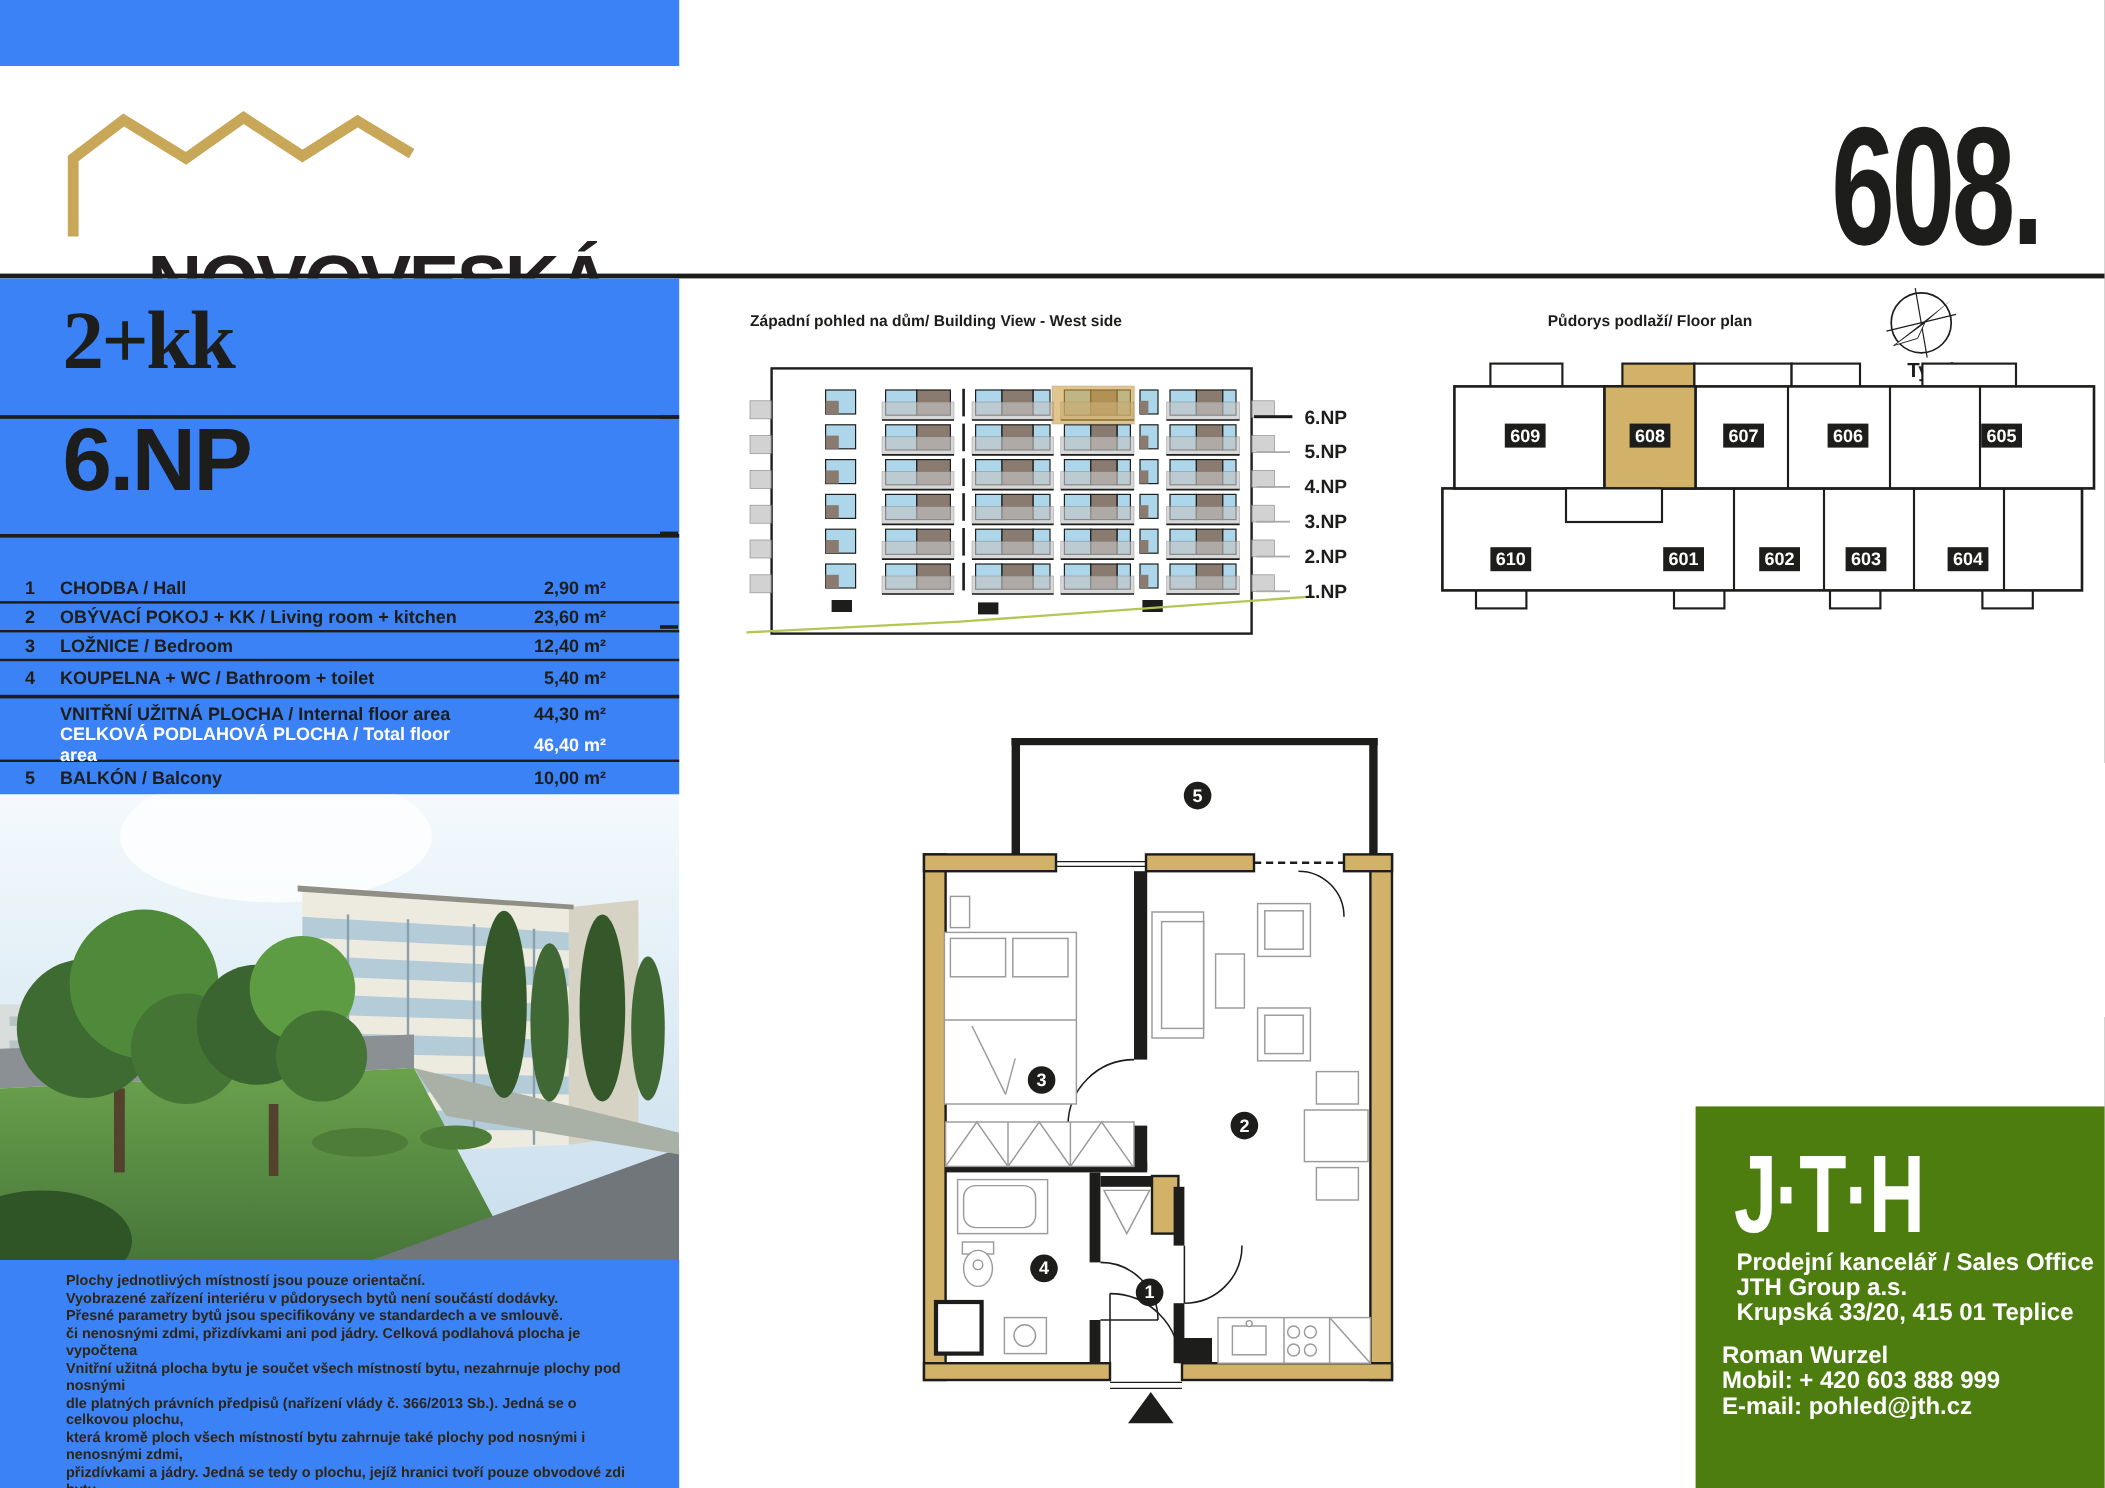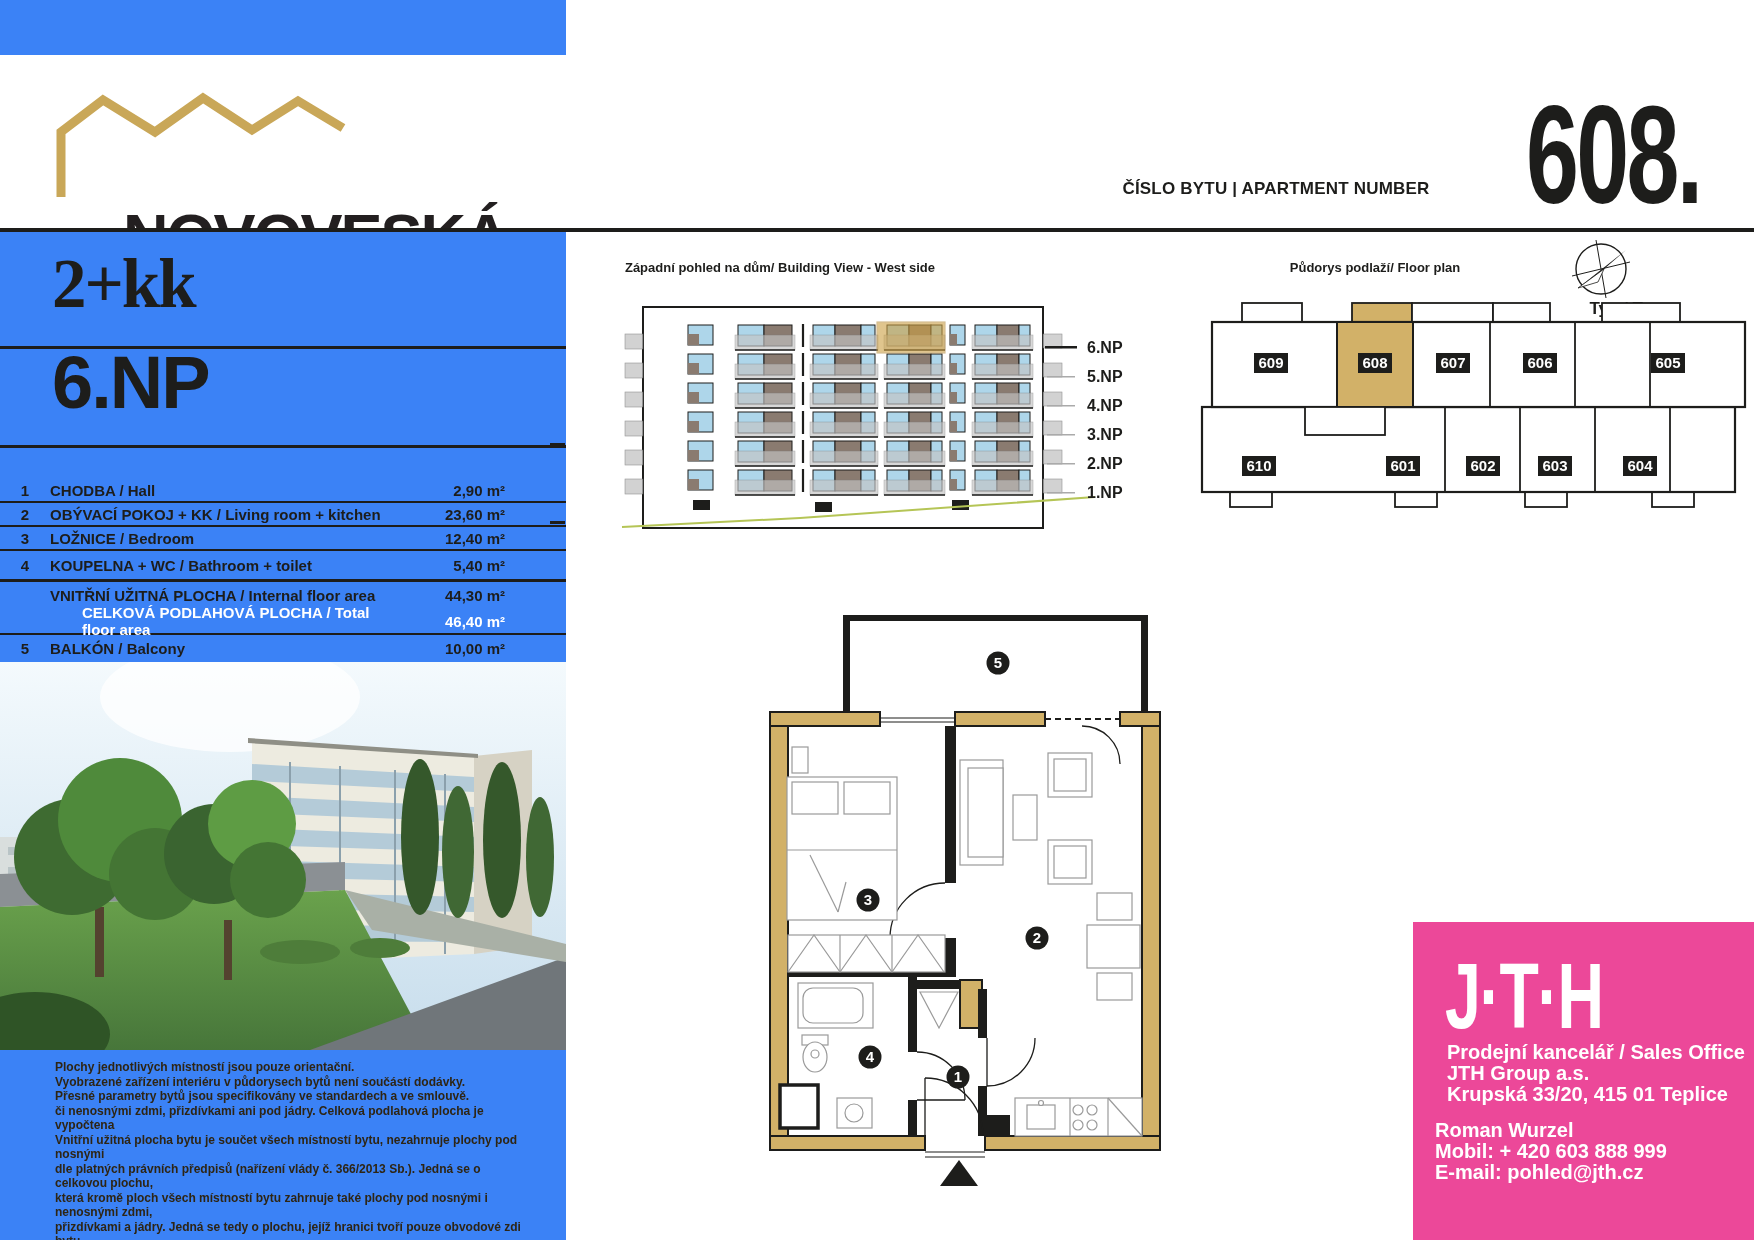--- a/index.html
+++ b/index.html
@@ -25,33 +25,33 @@
   .floor-val{left:52px;top:346px;font-size:74px;font-weight:800;letter-spacing:-2px;line-height:1;}
   .rt{left:0;top:445px;width:566px;border-top:3px solid #1d1d1b;}
   .rt-spacer{height:32px;}
   .rt-row{display:flex;align-items:center;font-size:15px;font-weight:bold;}
   .rt-num{width:50px;text-align:center;flex:none;}
   .rt-name{flex:1;}
   .rt-area{width:120px;text-align:right;padding-right:61px;flex:none;}
   .bb2{border-bottom:2px solid #1d1d1b;}
   .bb3{border-bottom:3px solid #1d1d1b;}
   .h22{height:21px}.h23{height:22px}.h28{height:28px}.h27{height:27px}.h25{height:24px}.h26{height:26px}
-  .row-total-hl{color:#ffffff;padding-left:32px;}
+  .row-total-hl{color:#ffffff;}
   
   .photo{left:0;top:662px;width:566px;height:388px;}
   
   .disc{left:0;top:1050px;width:566px;height:190px;}
   .disc-text{position:absolute;left:55px;top:10px;width:480px;font-size:12px;font-weight:bold;
              line-height:14.5px;color:#2e2514;}
   
   .sec-title{font-size:13px;font-weight:bold;text-align:center;white-space:nowrap;}
   .bv-title{left:555px;top:260px;width:450px;}
   .fp-title{left:1190px;top:260px;width:370px;}
   
-  .jth{left:1413px;top:922px;width:341px;height:318px;background:#ec4899;color:#fff;}
+  .jth{left:1413px;top:922px;width:341px;height:318px;background:#4d7c0f;color:#fff;}
   .jth-logo{position:absolute;left:32px;top:28px;font-size:92px;font-weight:800;line-height:1;
             transform:scaleX(.70);transform-origin:left top;letter-spacing:-2px;}
   .jth-lines{position:absolute;left:34px;top:120px;font-size:20px;font-weight:bold;line-height:21px;}
   .jth-lines2{position:absolute;left:22px;top:198px;font-size:20px;font-weight:bold;line-height:21px;}
   svg text{font-family:"Liberation Sans",sans-serif;}
 </style>
 </head>
 <body>
 
 <div class="page">
@@ -60,21 +60,20 @@
 
   <div class="abs logo-wrap">
     <svg width="440" height="140" viewBox="0 0 440 140">
       <polyline points="11,127 11,62 53,30 105,62 153,28 202,60 248,31 293,58" fill="none" stroke="#c9a758" stroke-width="9" stroke-linejoin="miter"></polyline>
     </svg>
     <div class="abs logo-byty">BYTY</div>
     <div class="abs logo-name">NOVOVESKÁ</div>
   </div>
 
   <div class="abs apt-head">
-    <div class="apt-label">ČÍSLO BYTU | APARTMENT NUMBER</div>
     <div class="apt-num">608.</div>
   </div>
 
   <div class="abs rule-top"></div>
 
   <div class="abs gold side-bg"></div>
   <div class="abs type-val">2+kk</div>
   <div class="lab-right" style="top:299px;">Typ / Type</div>
   <div class="abs divider" style="top:346px;"></div>
   <div class="abs floor-val">6.NP</div>

